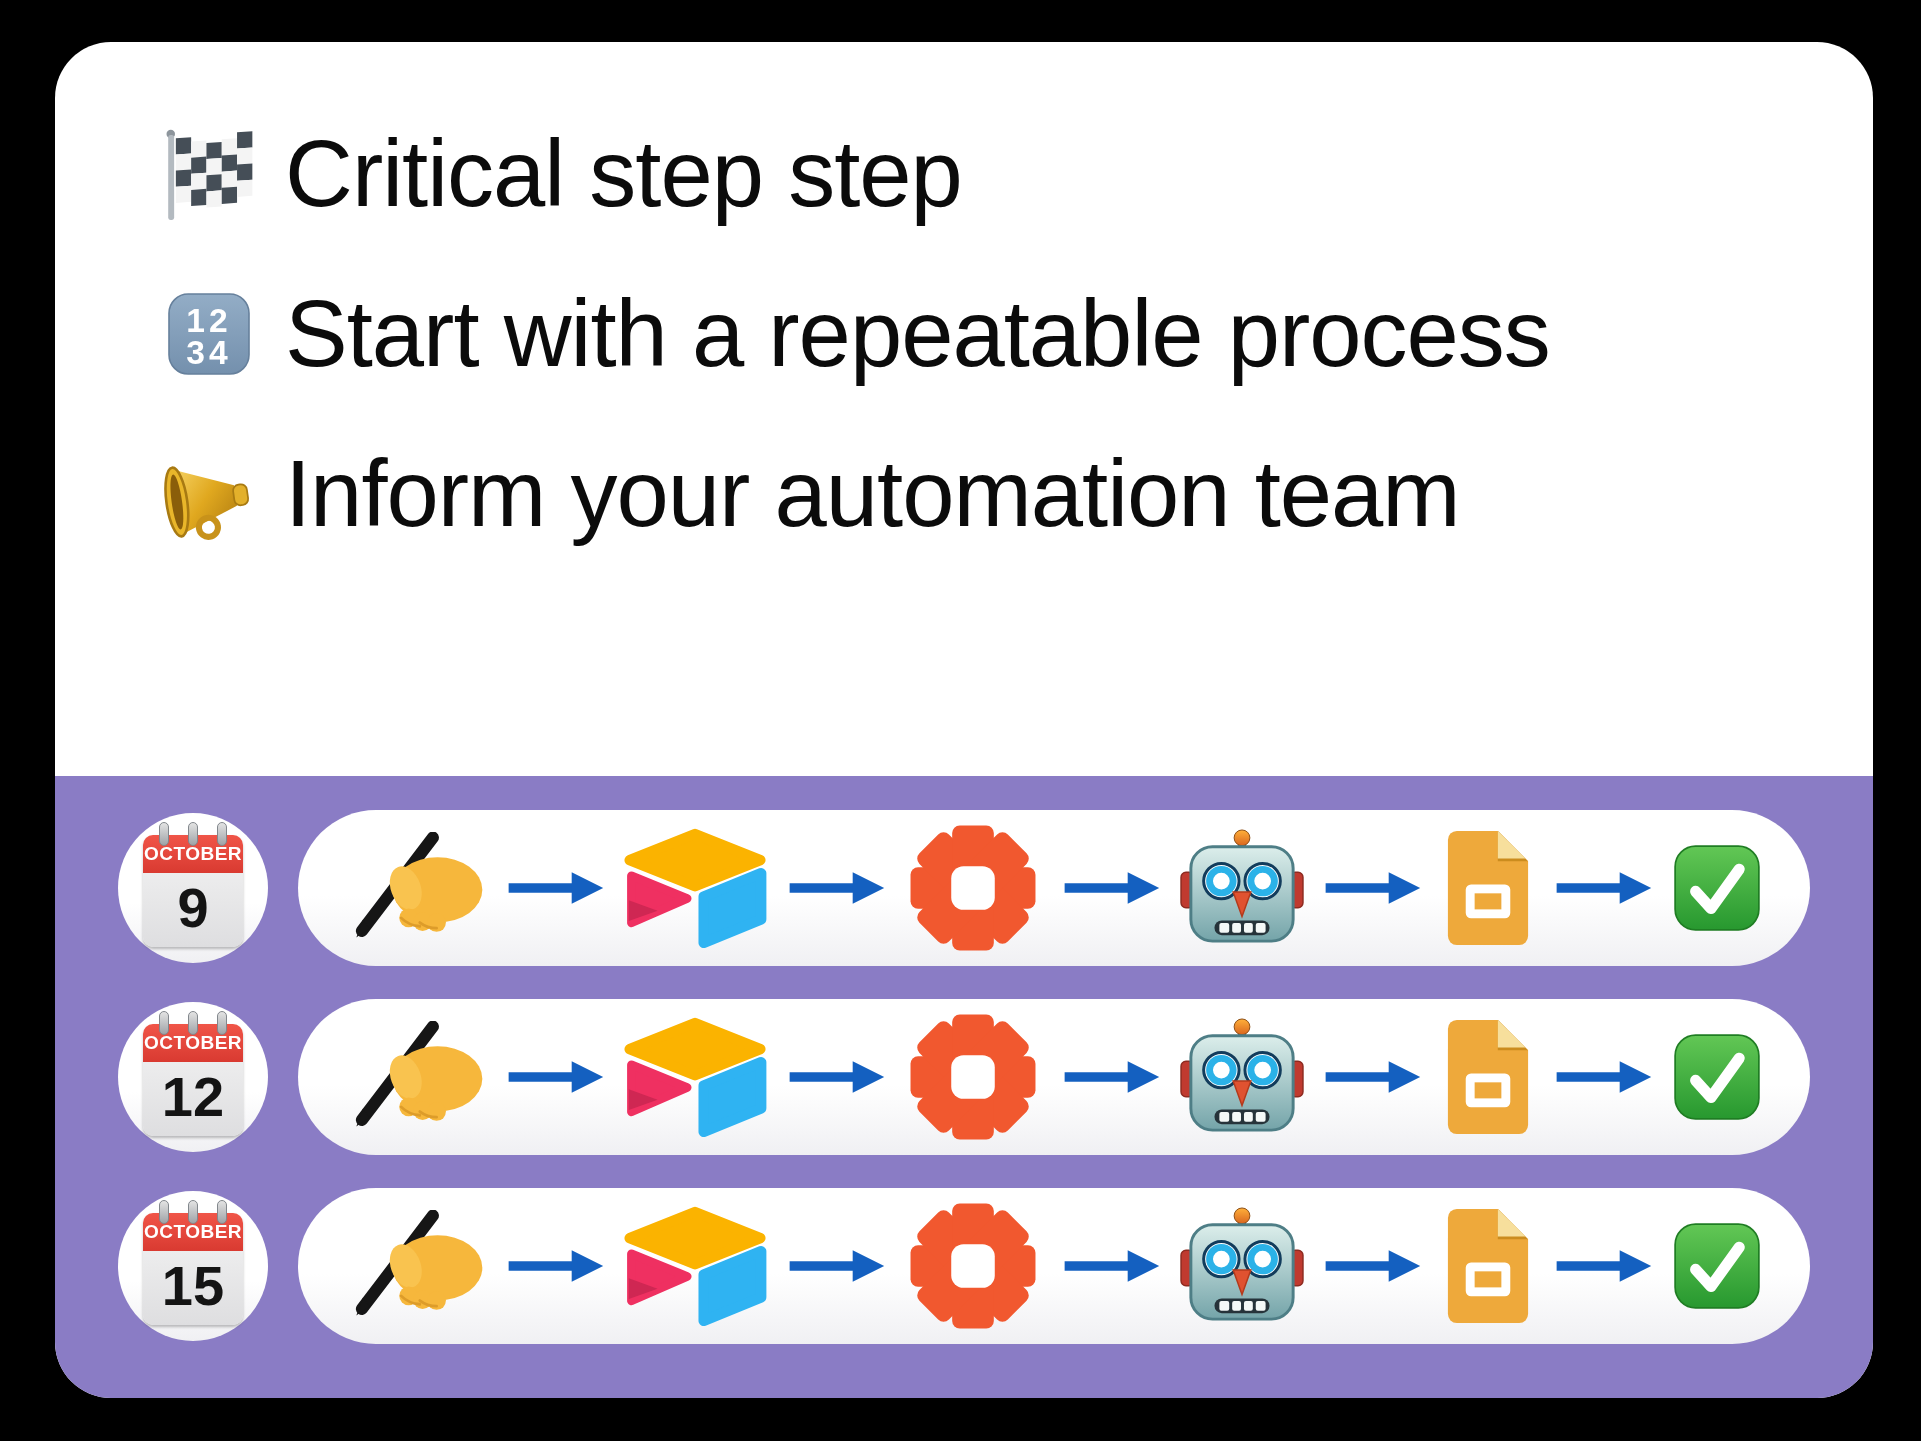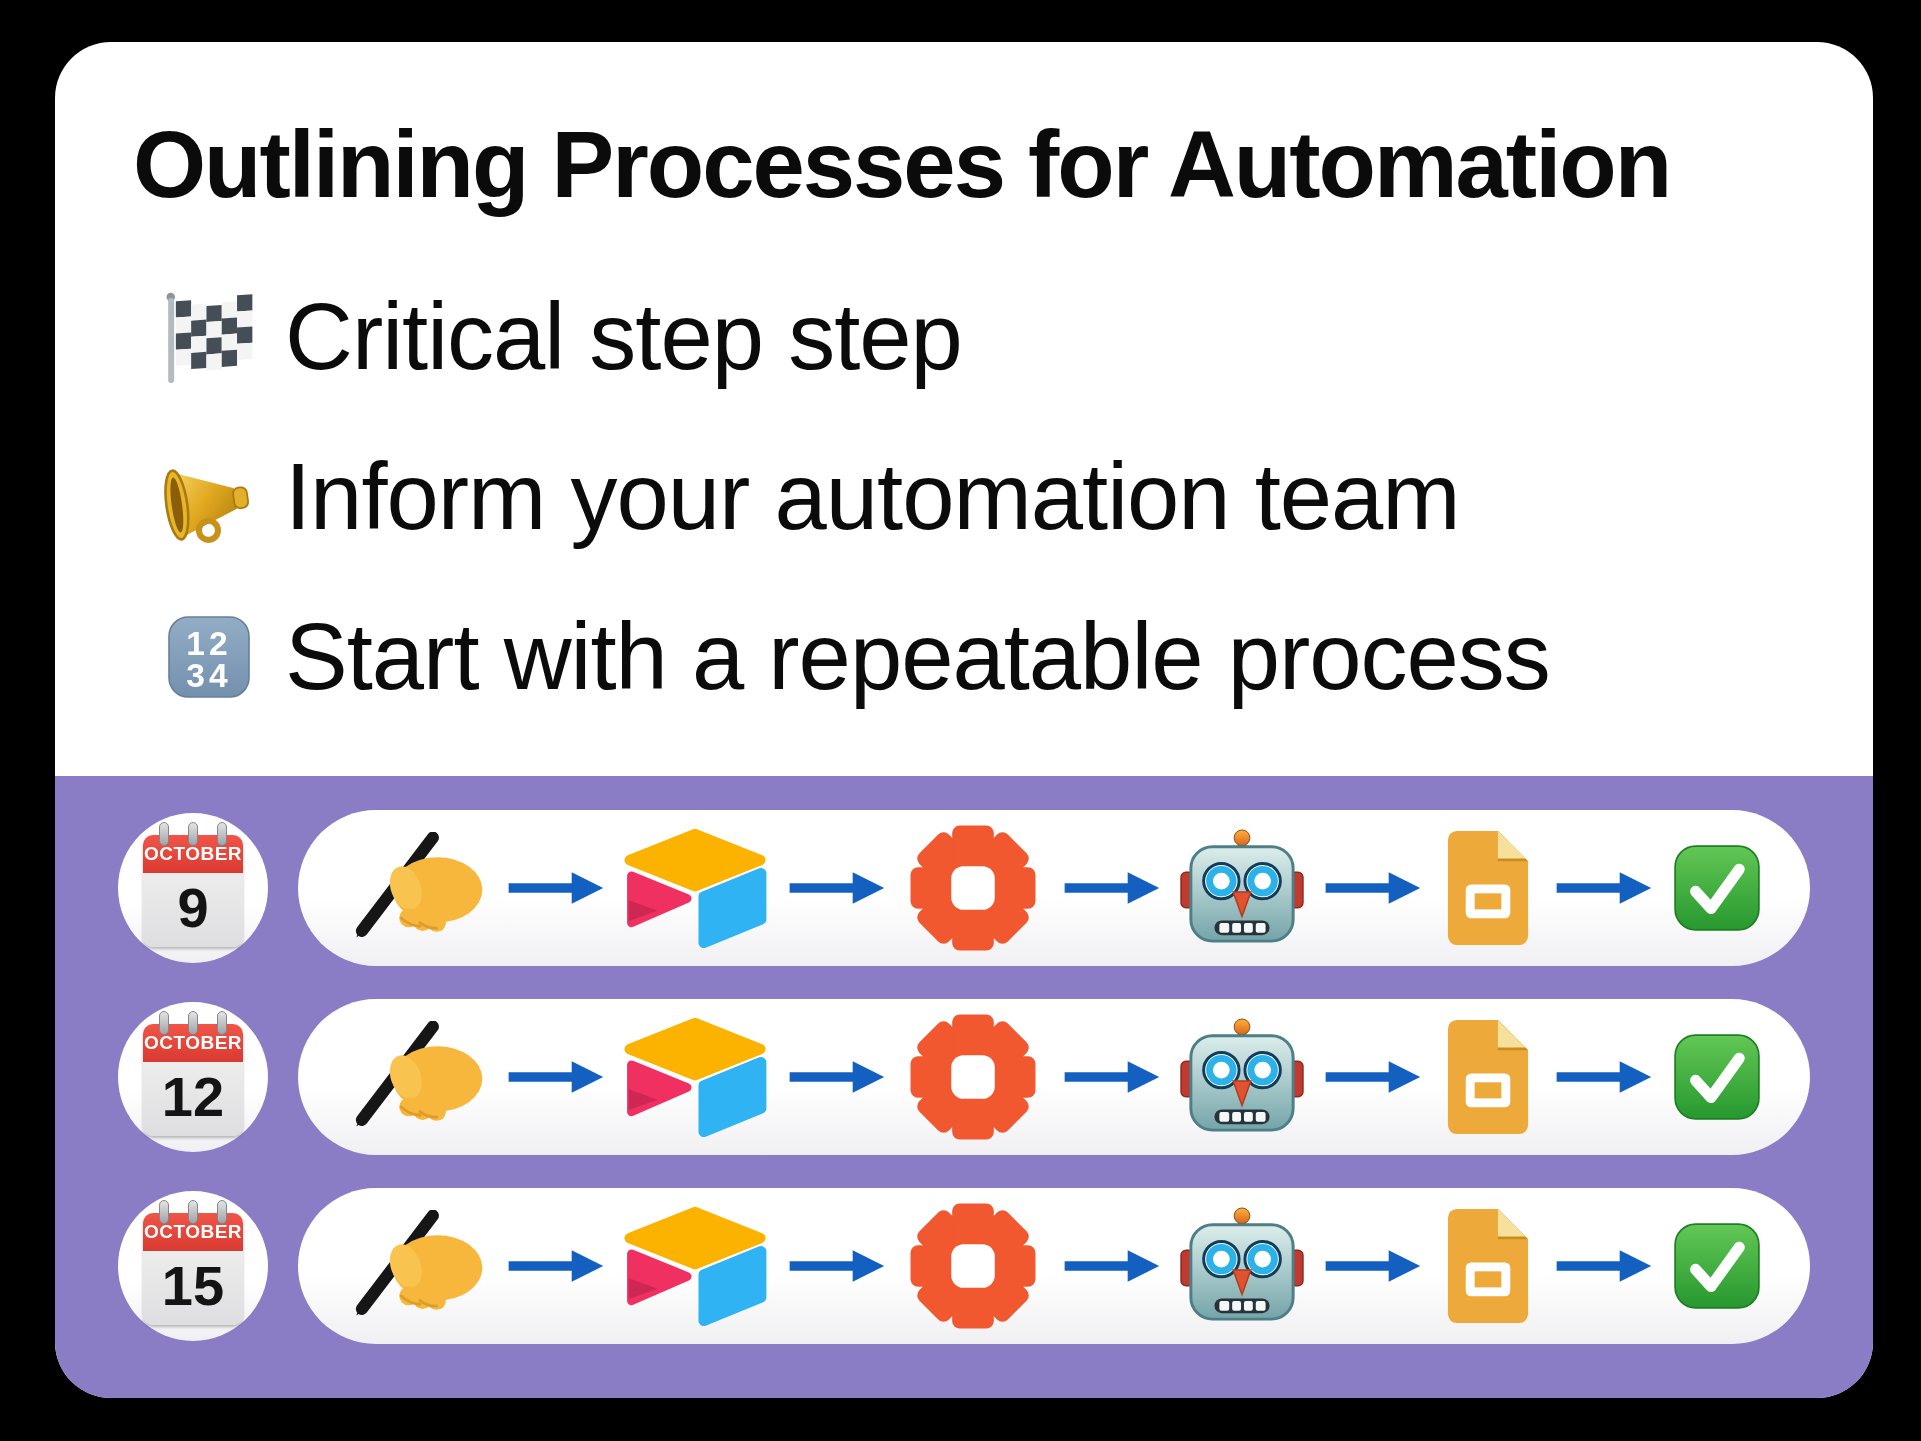--- a/index.html
+++ b/index.html
@@ -193,47 +193,46 @@
       <line x1="5" y1="20" x2="76" y2="20" stroke="#1460c0" stroke-width="10"></line>
       <polygon points="73,3 107,20 73,37" fill="#1460c0"></polygon>
     </symbol>
   </defs>
 </svg>
 
 <div class="stage">
   <div class="card">
 
     <div class="card-top">
-      <h1 class="title">Outlining Processes for Automation</h1>
 
       <div class="bullet">
         <span class="bullet-icon">
           <svg class="i-flag">
               <use href="#sym-flag"></use>
             </svg>
         </span>
         <span class="bullet-text">Critical step step</span>
       </div>
 
       <div class="bullet">
         <span class="bullet-icon">
+          <svg class="i-num">
+              <use href="#sym-num"></use>
+            </svg>
+        </span>
+        <span class="bullet-text">Start with a repeatable process</span>
+      </div>
+
+      <div class="bullet">
+        <span class="bullet-icon">
           <svg class="i-mega">
               <use href="#sym-mega"></use>
             </svg>
         </span>
         <span class="bullet-text">Inform your automation team</span>
-      </div>
-
-      <div class="bullet">
-        <span class="bullet-icon">
-          <svg class="i-num">
-              <use href="#sym-num"></use>
-            </svg>
-        </span>
-        <span class="bullet-text">Start with a repeatable process</span>
       </div>
     </div>
 
     <div class="band">
 
       <div class="flow-row">
         <div class="date-circle">
           <div class="calendar">
             <span class="ring r1"></span>
             <span class="ring r2"></span>

